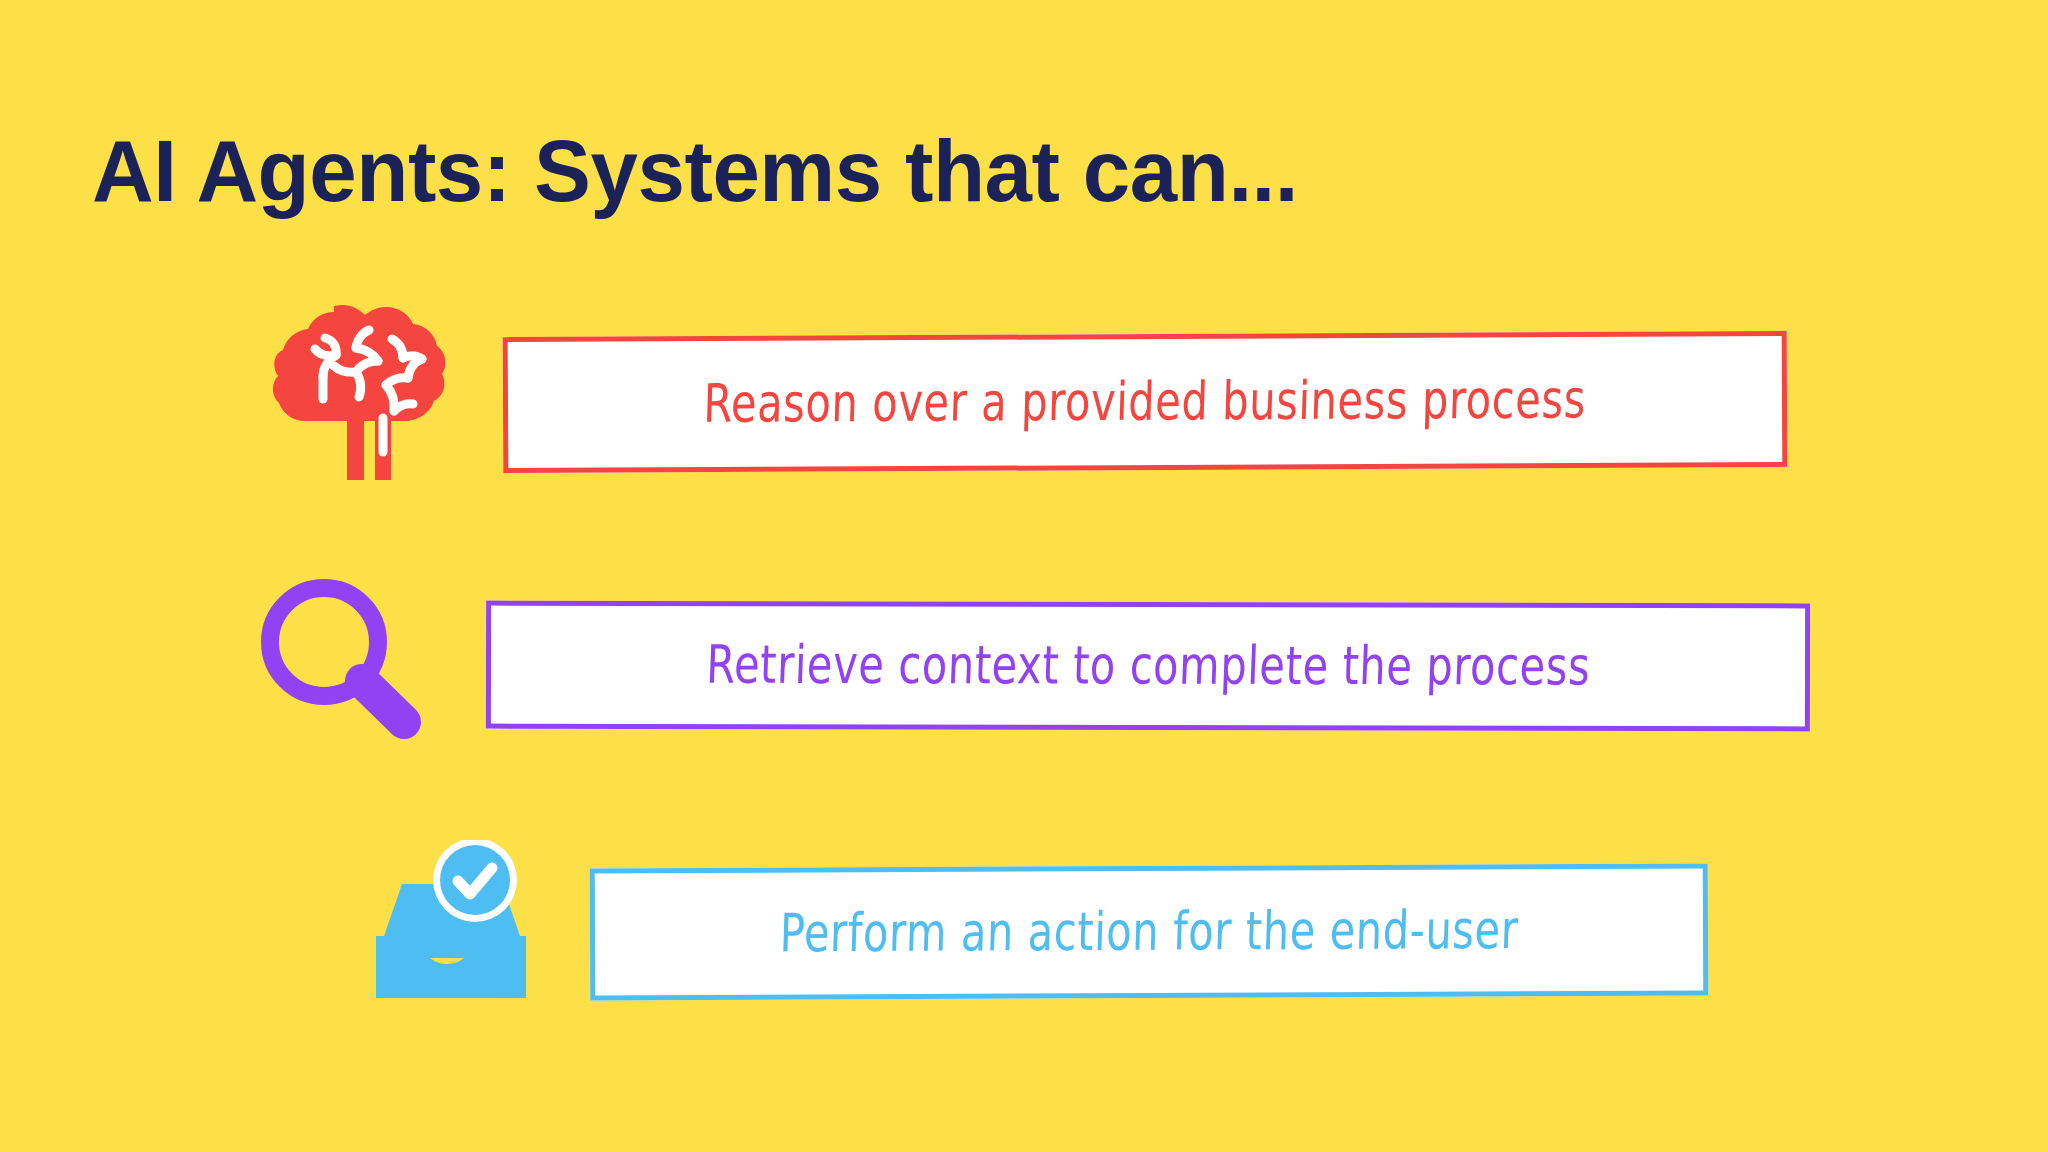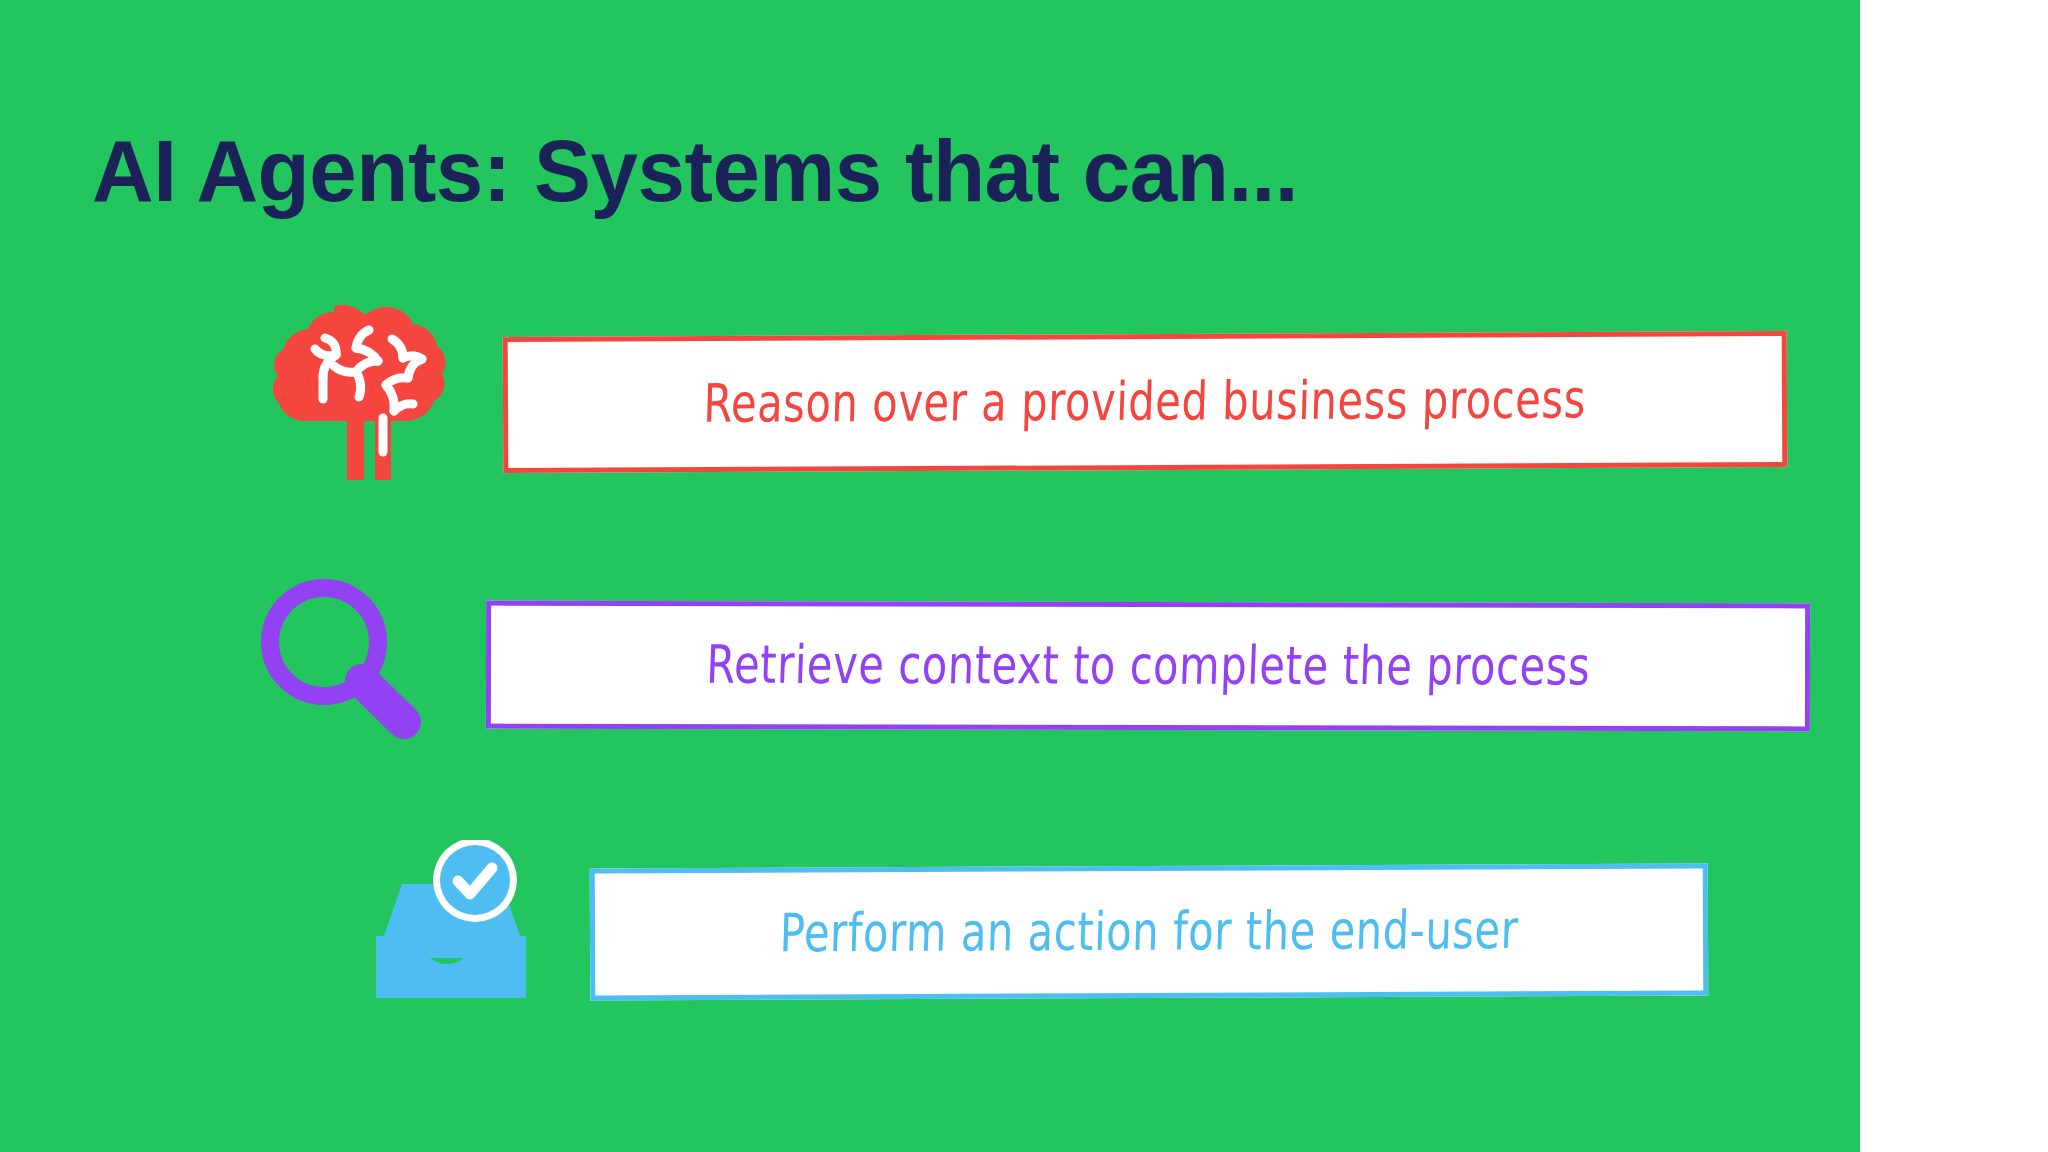--- a/index.html
+++ b/index.html
@@ -12,23 +12,23 @@
     width: 2048px;
     height: 1152px;
     overflow: hidden;
     font-family: "Liberation Sans", sans-serif;
     position: relative;
   }
 
   #slide {
     position: absolute;
     left: 0; top: 0;
-    width: 1860px;
+    width: 2048px;
     height: 1152px;
-    background: #22c55e;
+    background: #fde047;
   }
 
   
   #slide-title {
     position: absolute;
     left: 92px;
     top: 66px;
     font-family: "Liberation Sans", sans-serif;
     font-weight: bold;
     font-size: 88px;

